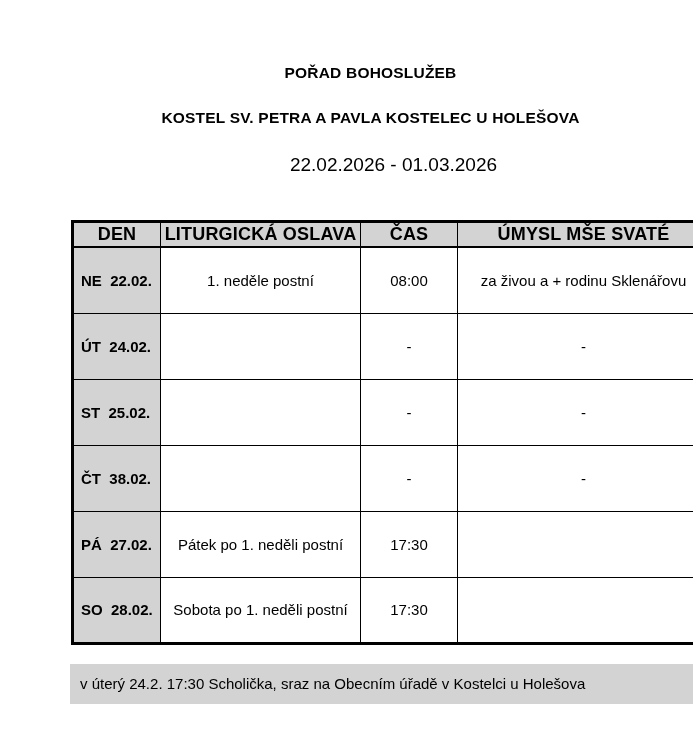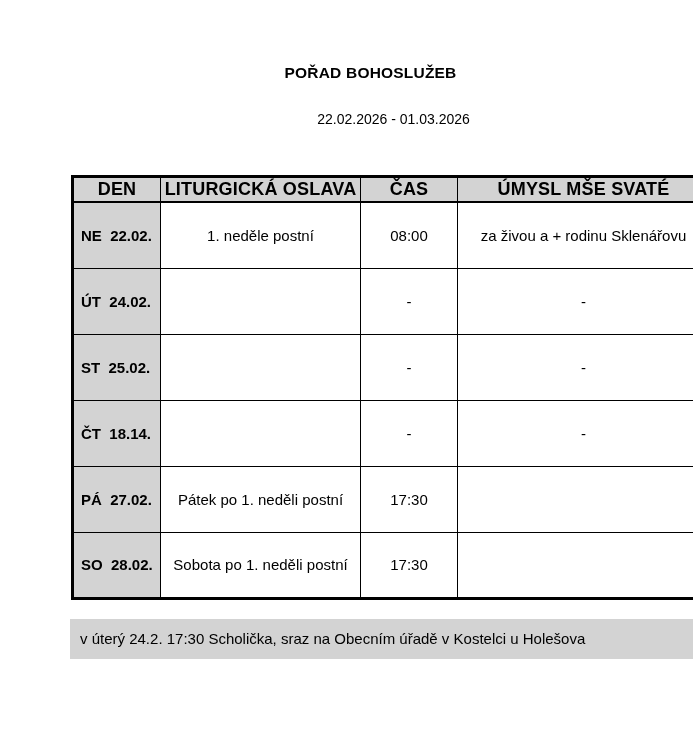--- a/index.html
+++ b/index.html
@@ -15,21 +15,21 @@
   }
   .page { width: 693px; height: 743px; overflow: hidden; }
   .titles { padding-top: 14px; text-align: center; }
   .title-line {
     font-weight: bold;
     font-size: 15.5px;
     line-height: 21px;
     letter-spacing: 0.2px;
   }
   .date-range {
-    font-size: 14px;
+    font-size: 19px;
     line-height: 21px;
     margin-top: 2px;
     margin-left: 46px;
   }
   table.schedule {
     border-collapse: collapse;
     table-layout: fixed;
     width: 638px;
     margin: 21px 0 0 35px;
     border: 3px solid var(--border-black);
@@ -71,20 +71,21 @@
     padding: 11px 10px;
   }
 </style>
 </head>
 <body>
 
 <div class="page">
 
   <div class="titles">
     <div class="title-line">POŘAD BOHOSLUŽEB</div>
+    <div class="title-line">KOSTEL SV. PETRA A PAVLA KOSTELEC U HOLEŠOVA</div>
     <div class="date-range">22.02.2026 - 01.03.2026</div>
   </div>
 
   <table class="schedule">
     <colgroup>
       <col style="width:88px">
       <col style="width:200px">
       <col style="width:97px">
       <col style="width:253px">
     </colgroup>
@@ -109,21 +110,21 @@
           <td>-</td>
           <td>-</td>
         </tr>
         <tr>
           <td class="day">ST  25.02.</td>
           <td></td>
           <td>-</td>
           <td>-</td>
         </tr>
         <tr>
-          <td class="day">ČT  18.14.</td>
+          <td class="day">ČT  38.02.</td>
           <td></td>
           <td>-</td>
           <td>-</td>
         </tr>
         <tr>
           <td class="day">PÁ  27.02.</td>
           <td>Pátek po 1. neděli postní</td>
           <td>17:30</td>
           <td></td>
         </tr>

